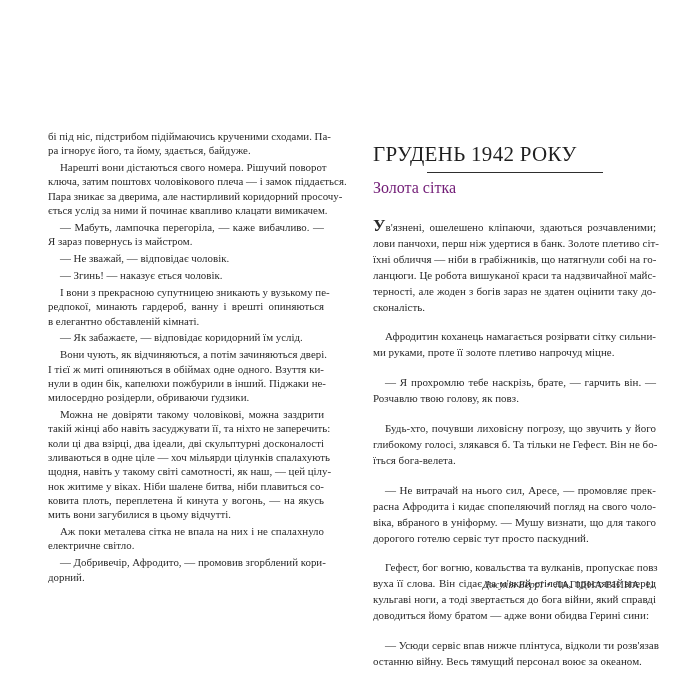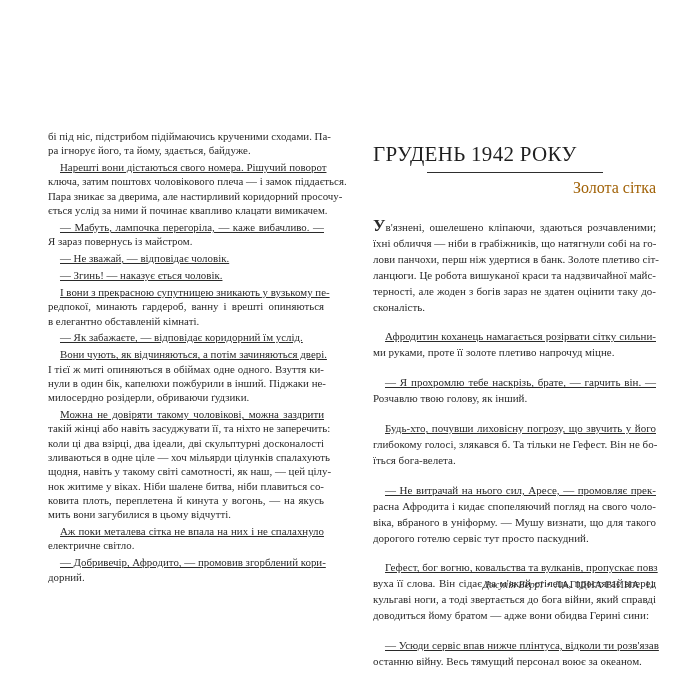--- a/index.html
+++ b/index.html
@@ -5,25 +5,25 @@
   html, body { margin: 0; padding: 0; background: #ffffff; }
   body { width: 700px; height: 700px; position: relative; overflow: hidden;
          font-family: "Liberation Serif", "DejaVu Serif", serif; color: #2a2a2a; }
   .page { position: absolute; }
   .page-left { left: 48px; top: 129px; width: 276px; }
   .page-right { left: 373px; top: 140px; width: 283px; }
   .para { margin: 0 0 2.6px 0; font-size: 10.9px; line-height: 14.3px;
           text-align: justify; text-align-last: auto; hyphens: manual; }
   .line { display: block; text-align: justify; text-align-last: justify; white-space: nowrap; }
   .line.end { text-align-last: left; }
-  .line.ind { padding-left: 12px; text-decoration: underline; }
+  .line.ind { padding-left: 12px; }
   .chapter-title { font-size: 21px; letter-spacing: 0.3px;
                    color: #1f1f1f; margin: 0; line-height: 28px; font-weight: normal; }
   .rule { width: 176px; height: 1px; background: #2e2e2e; margin: 4px auto 5px auto; }
-  .chapter-subtitle { text-align: right; font-size: 16px; color: #a16207;
+  .chapter-subtitle { text-align: left; font-size: 16px; color: #701a75;
                       margin: 0 0 22px 0; line-height: 20px; font-weight: normal; }
   .dropcap { font-size: 17px; font-weight: bold; line-height: 10px; }
   .right-body .para { font-size: 11px; line-height: 15.9px; margin-bottom: 2.3px; margin-top: 14px; }
   .footer { position: absolute; top: 579px; right: 45px; font-size: 10.5px; color: #333;
             white-space: nowrap; }
   .footer .author { font-style: italic; }
   .footer .title { font-variant: small-caps; letter-spacing: 0.2px; }
   .footer .bullet { margin: 0 4px; }
 </style>
 </head>
@@ -86,33 +86,33 @@
     </div>
 </div>
 
 <div class="page page-right">
   <h1 class="chapter-title">ГРУДЕНЬ 1942 РОКУ</h1>
   <div class="rule"></div>
   <h2 class="chapter-subtitle">Золота сітка</h2>
   <div id="right-body" class="right-body">
       <div class="para">
         <span class="line"><span class="dropcap">У</span><span>в'язнені, ошелешено кліпаючи, здаються розчавленими;</span></span>
+        <span class="line">лови панчохи, перш ніж удертися в банк. Золоте плетиво сіт-</span>
         <span class="line">їхні обличчя — ніби в грабіжників, що натягнули собі на го-</span>
-        <span class="line">лови панчохи, перш ніж удертися в банк. Золоте плетиво сіт-</span>
         <span class="line">ланцюги. Це робота вишуканої краси та надзвичайної майс-</span>
         <span class="line">терності, але жоден з богів зараз не здатен оцінити таку до-</span>
         <span class="line end">сконалість.</span>
       </div>
       <div class="para">
         <span class="line ind">Афродитин коханець намагається розірвати сітку сильни-</span>
         <span class="line end">ми руками, проте її золоте плетиво напрочуд міцне.</span>
       </div>
       <div class="para">
         <span class="line ind">— Я прохромлю тебе наскрізь, брате, — гарчить він. —</span>
-        <span class="line end">Розчавлю твою голову, як інший.</span>
+        <span class="line end">Розчавлю твою голову, як повз.</span>
       </div>
       <div class="para">
         <span class="line ind">Будь-хто, почувши лиховісну погрозу, що звучить у його</span>
         <span class="line">глибокому голосі, злякався б. Та тільки не Гефест. Він не бо-</span>
         <span class="line end">їться бога-велета.</span>
       </div>
       <div class="para">
         <span class="line ind">— Не витрачай на нього сил, Аресе, — промовляє прек-</span>
         <span class="line">расна Афродита і кидає спопеляючий погляд на свого чоло-</span>
         <span class="line">віка, вбраного в уніформу. — Мушу визнати, що для такого</span>

